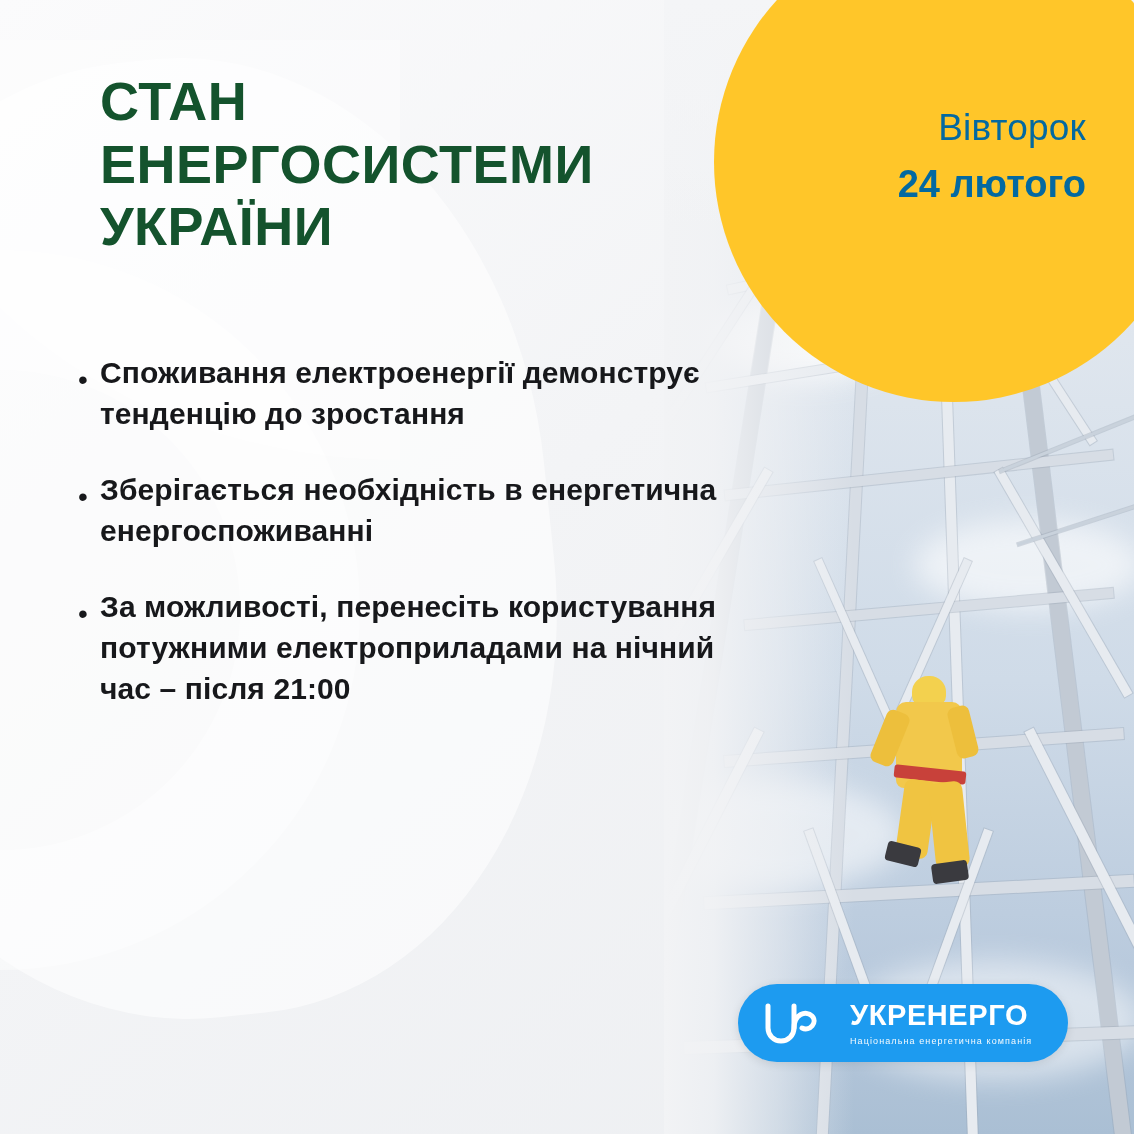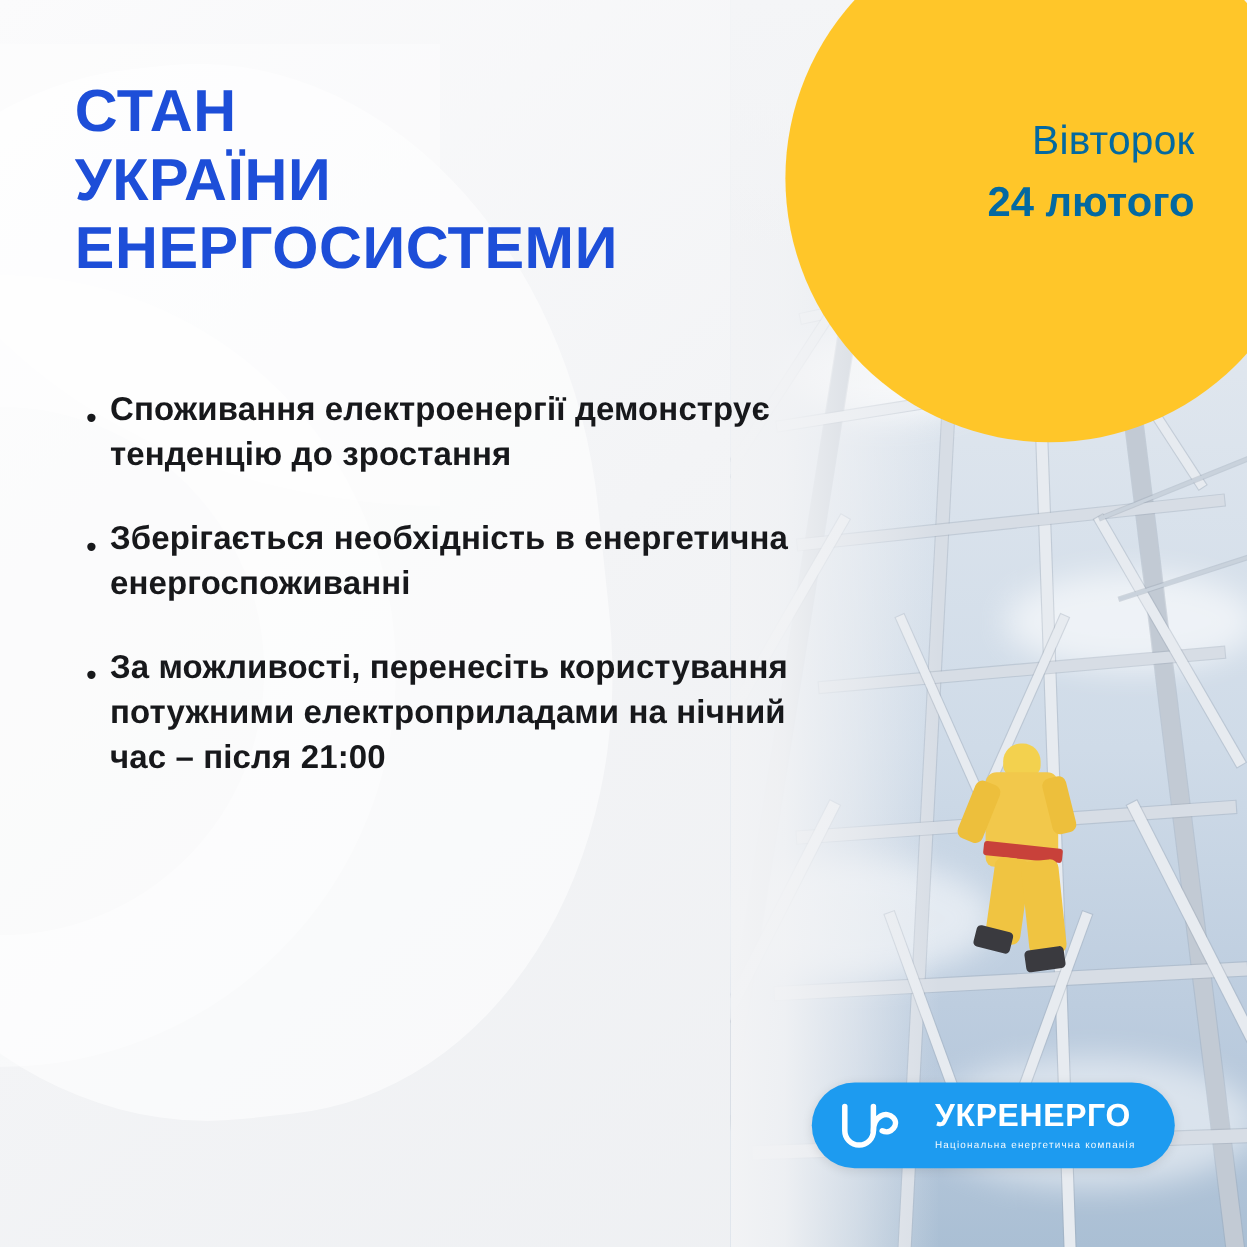--- a/index.html
+++ b/index.html
@@ -163,25 +163,25 @@
   .date-day {
     font-size: 38px;
     line-height: 1.25;
     font-weight: 700;
     margin-top: 12px;
   }
 
   
   .headline {
     position: absolute;
-    left: 68px;
+    left: 100px;
     top: 70px;
     width: 640px;
     z-index: 9;
-    color: #1d4ed8;
+    color: #14532d;
     font-weight: 700;
     font-size: 54px;
     line-height: 1.16;
     letter-spacing: .5px;
     text-transform: uppercase;
   }
   .headline span { display: block; }
 
   
   .bullets {
@@ -321,22 +321,22 @@
   </div>
 
   <div class="yellow-circle"></div>
   <div class="date-block">
     <div class="date-weekday">Вівторок</div>
     <div class="date-day">24 лютого</div>
   </div>
 
   <div class="headline">
     <span>СТАН</span>
+    <span>ЕНЕРГОСИСТЕМИ</span>
     <span>УКРАЇНИ</span>
-    <span>ЕНЕРГОСИСТЕМИ</span>
   </div>
 
   <div class="bullets">
     <div class="bullet">
       <div class="bullet-dot">•</div>
       <div class="bullet-text">Споживання електроенергії демонструє тенденцію до зростання</div>
     </div>
     <div class="bullet">
       <div class="bullet-dot">•</div>
       <div class="bullet-text">Зберігається необхідність в енергетична енергоспоживанні</div>

